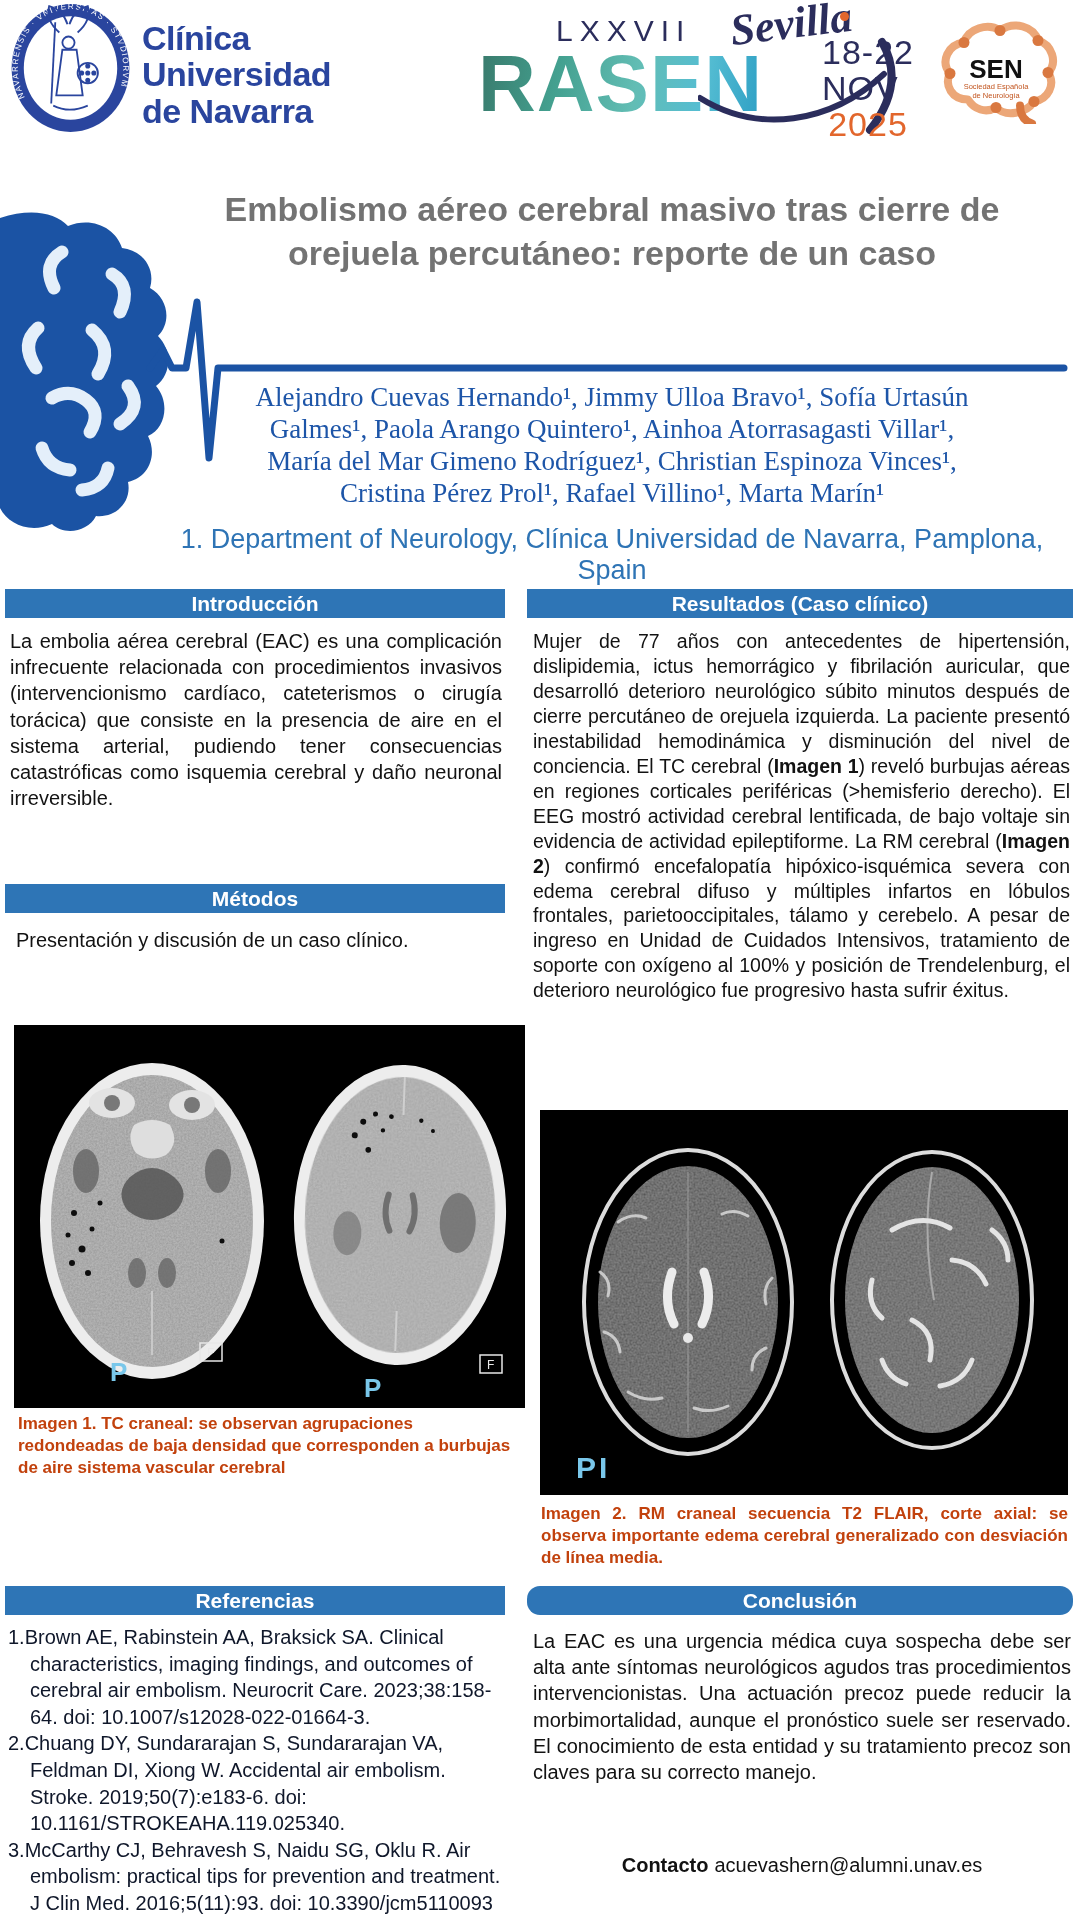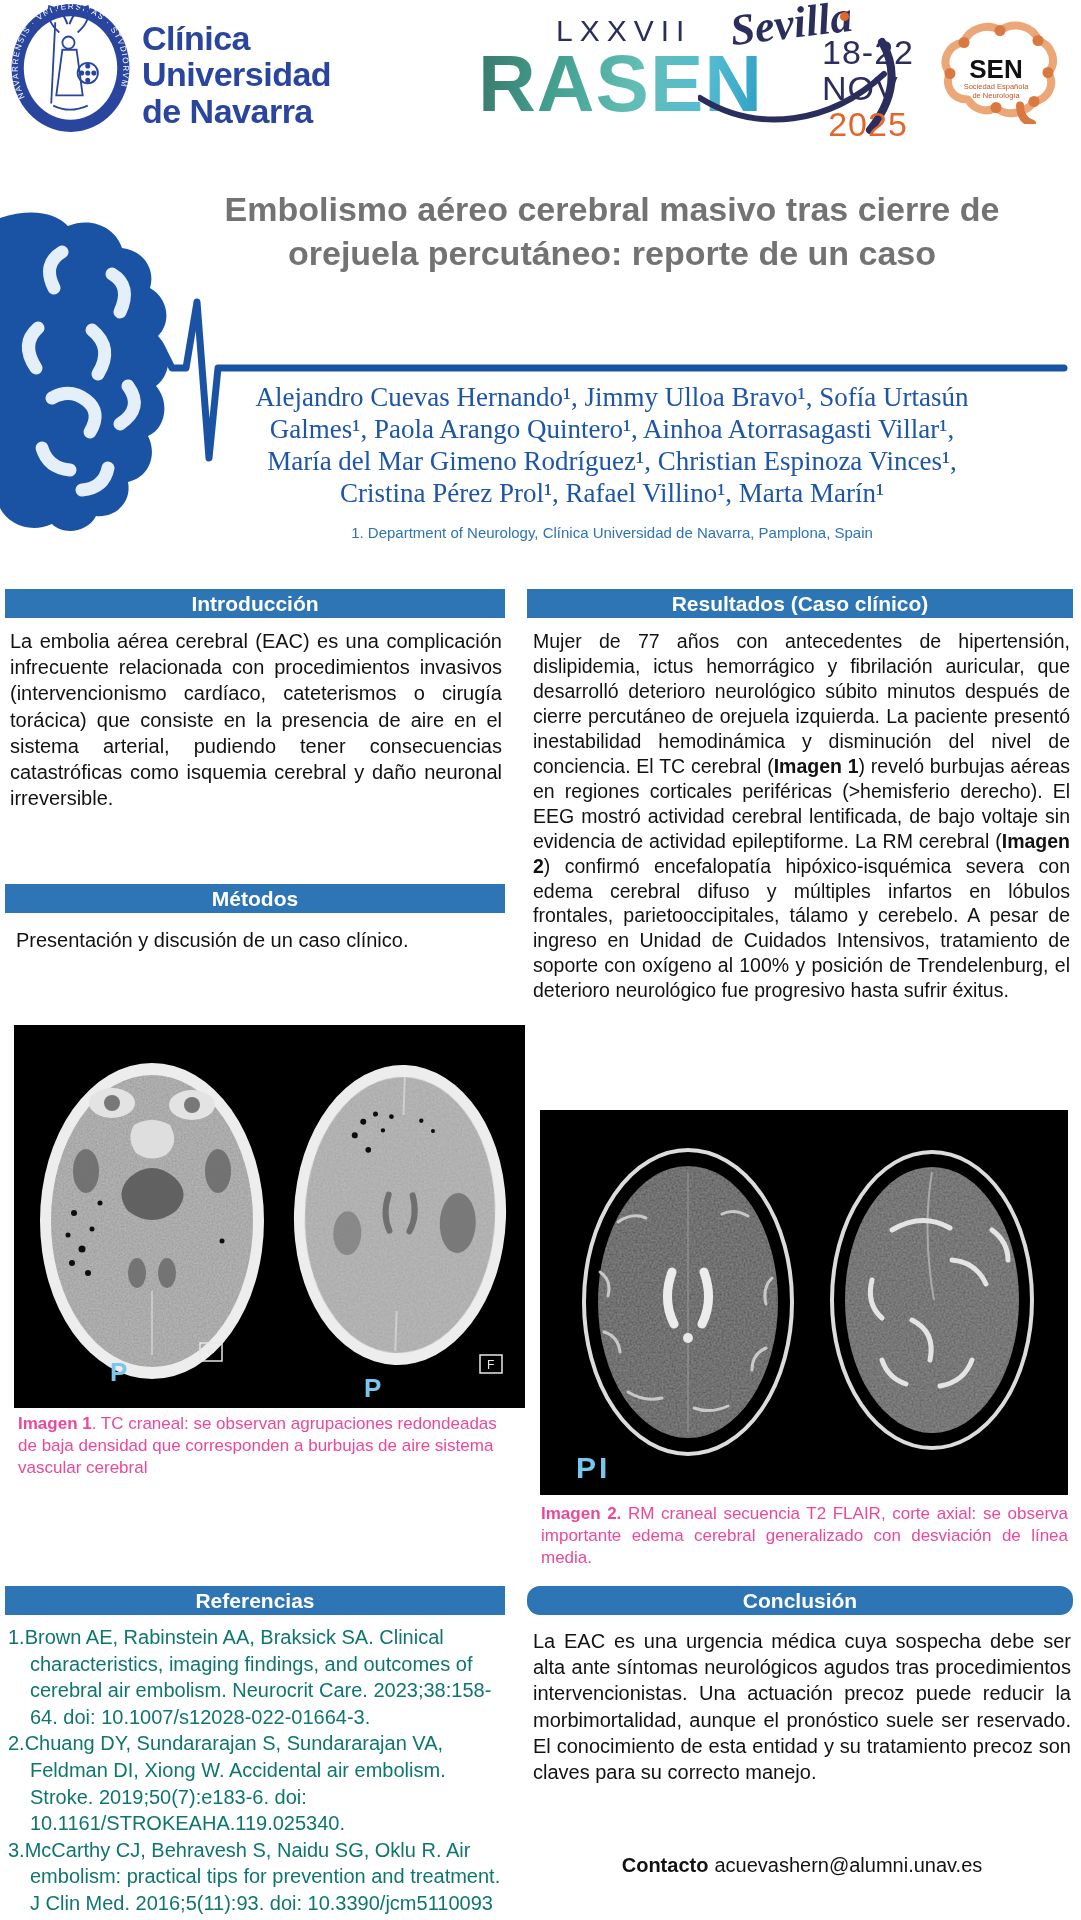--- a/index.html
+++ b/index.html
@@ -25,21 +25,21 @@
   .conf-dates .d-year{color:#E2662C;text-align:center;}
   .sen{position:absolute;left:932px;top:16px;width:135px;height:108px;}
 
   
   .brainekg{position:absolute;left:0;top:190px;width:1081px;height:350px;pointer-events:none;}
   .title{position:absolute;left:172px;top:188px;width:880px;margin:0;text-align:center;
          color:#737373;font-size:34px;font-weight:bold;line-height:1.28;}
   .authors{position:absolute;left:172px;top:382px;width:880px;text-align:center;
            font-family:"Liberation Serif",serif;font-size:27px;line-height:1.18;color:#1D55A8;}
   .affil{position:absolute;left:172px;top:524px;width:880px;text-align:center;
-         font-size:15px;color:#2E74B5;}
+         font-size:27px;color:#2E74B5;}
 
   
   .bar{position:absolute;height:29px;background:#2E75B6;color:#fff;font-weight:bold;
        font-size:21px;line-height:29px;text-align:center;}
   .bar-intro{left:5px;top:589px;width:500px;}
   .bar-metodos{left:5px;top:884px;width:500px;}
   .bar-resultados{left:527px;top:589px;width:546px;}
   .bar-referencias{left:5px;top:1586px;width:500px;}
   .bar-conclusion{left:527px;top:1586px;width:546px;border-radius:13px;}
 
@@ -47,26 +47,26 @@
   .body-text{position:absolute;margin:0;font-size:20px;line-height:1.31;text-align:justify;color:#121212;}
   .intro-body{left:10px;top:628px;width:492px;}
   .metodos-body{left:16px;top:927px;width:486px;text-align:left;}
   .resultados-body{left:533px;top:629px;width:537px;font-size:19.5px;line-height:1.28;}
   .conclusion-body{left:533px;top:1628px;width:538px;}
 
   
   .fig{position:absolute;display:block;}
   .fig-ct{left:14px;top:1025px;width:511px;height:383px;}
   .fig-mri{left:540px;top:1110px;width:528px;height:385px;}
-  .cap{position:absolute;margin:0;font-size:17px;line-height:1.28;color:#ec4899;}
+  .cap{position:absolute;margin:0;font-size:17px;line-height:1.28;color:#c2410c;font-weight:bold;}
   .cap1{left:18px;top:1413px;width:502px;}
   .cap2{left:541px;top:1503px;width:527px;text-align:justify;}
 
   
-  .refs{position:absolute;left:8px;top:1624px;width:500px;font-size:20px;line-height:1.33;color:#0f766e;}
+  .refs{position:absolute;left:8px;top:1624px;width:500px;font-size:20px;line-height:1.33;color:#0f172a;}
   .ref{padding-left:22px;text-indent:-22px;margin:0;}
   .contact{position:absolute;left:533px;top:1854px;width:538px;text-align:center;font-size:20px;color:#121212;}
   .contact b{margin-right:6px;}
   .contact a{color:#121212;text-decoration:none;}
 </style>
 </head>
 <body>
 
 <div id="poster">
 

